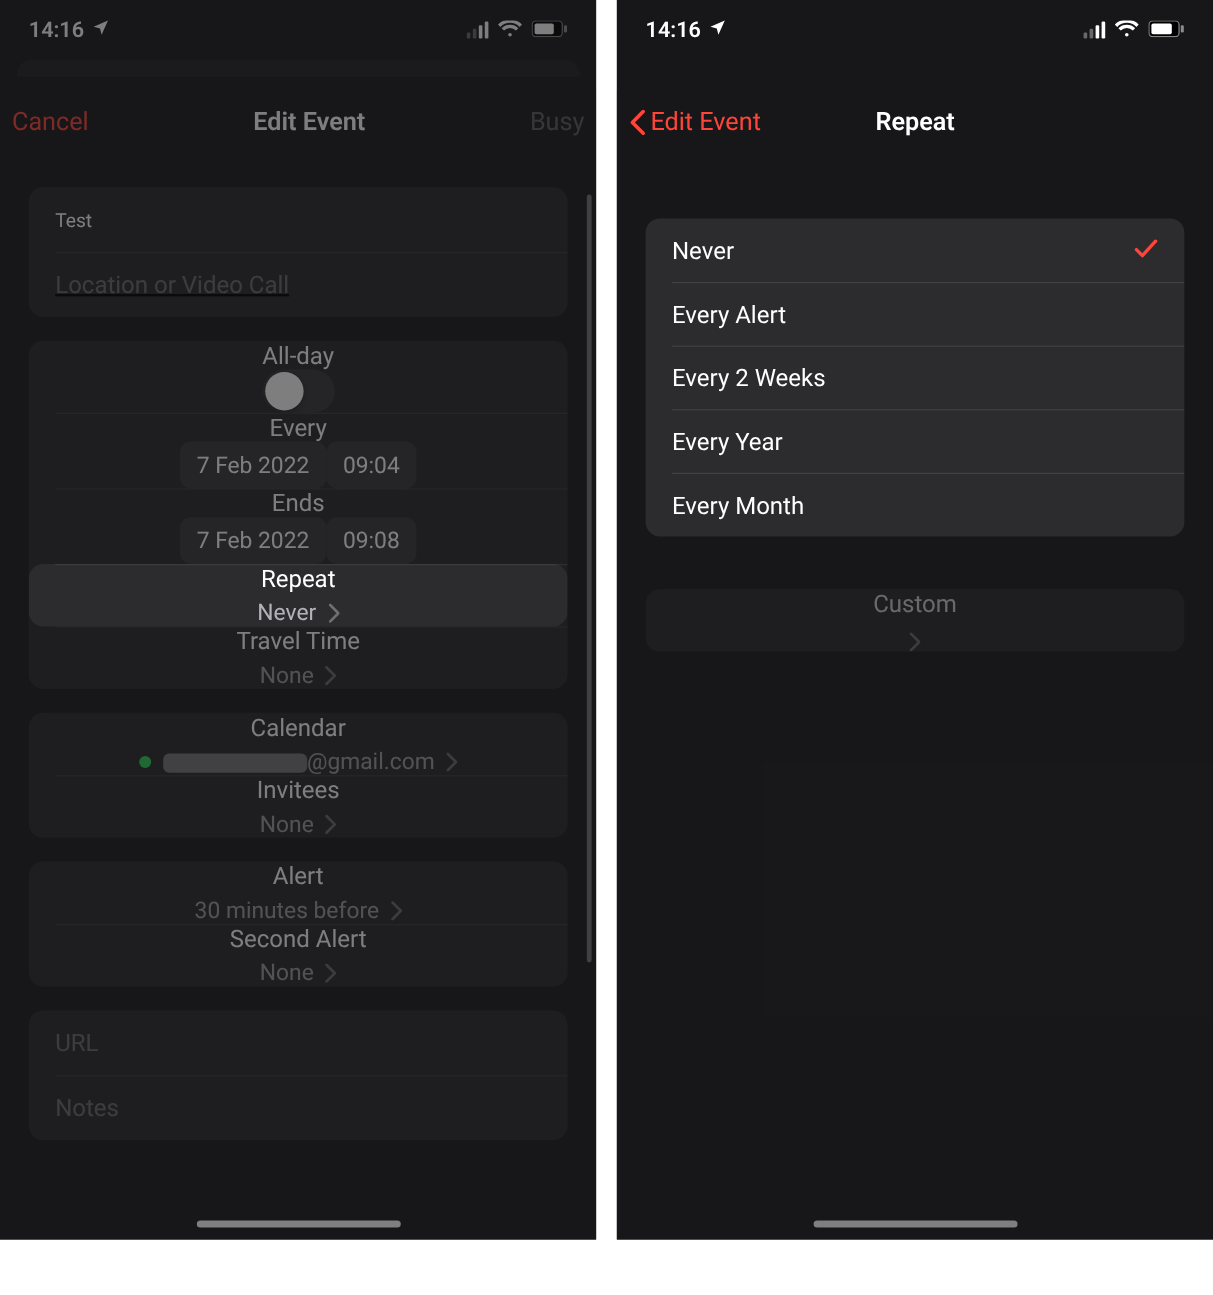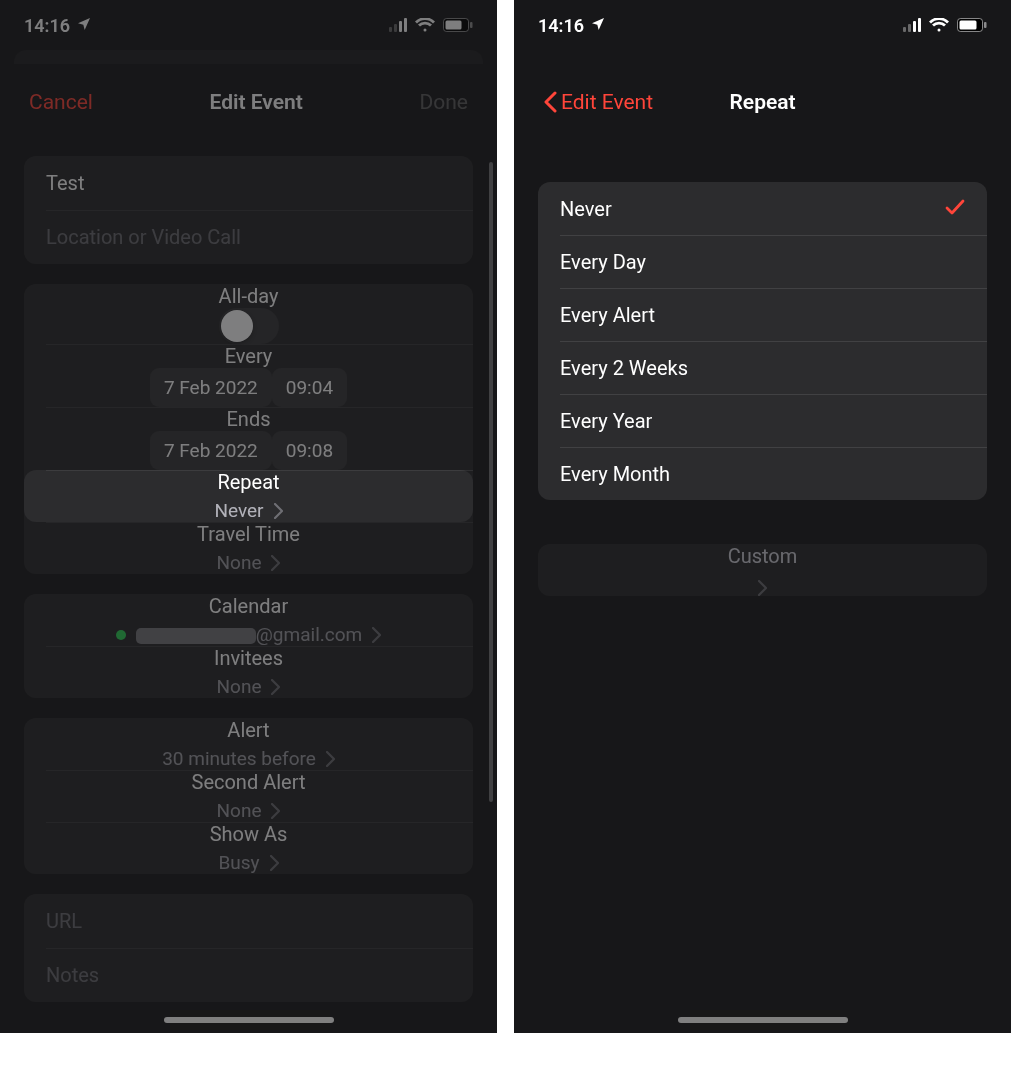--- a/index.html
+++ b/index.html
@@ -18,21 +18,21 @@
   .status .sl { display:flex; align-items:center; gap:6px; }
   .status .sr { display:flex; align-items:center; gap:8px; }
   .loc-icon { display:inline-block; transform: rotate(0deg); }
   .sig { display:flex; align-items:flex-end; gap:2px; height:14px;}
   .sig i { width:3px; background:#fff; display:block; border-radius:1px;}
   .sig i.off{ background: rgba(255,255,255,0.35);}
 
   
   .sheet { position:absolute; top:62px; left:0; right:0; bottom:0; background:#1c1c1e; border-top-left-radius:14px; border-top-right-radius:14px; }
   .left .sheet::before { content:""; position:absolute; top:-12px; left:14px; right:14px; height:14px; background:#2c2c2e; border-top-left-radius:12px; border-top-right-radius:12px; opacity:0.55;}
-  .navbar { height: 80px; display:flex; align-items:center; justify-content:space-between; padding: 0 29px; }
+  .navbar { height: 80px; display:flex; align-items:center; justify-content:space-between; padding: 0 10px; }
   .nav-title { color:#fff; font-size:21px; font-weight:600; }
   .nav-btn { color:#ff453a; font-size:21px; font-weight:400; background:none; border:none; }
   .nav-btn.done { color: rgba(255,255,255,0.3); }
   .nav-back { display:flex; align-items:center; gap:4px; color:#ff453a; font-size:21px; }
   .nav-back svg { display:block; }
 
   .scroll { position:absolute; top:80px; left:0; right:0; bottom:0; overflow:hidden; padding: 0 24px;}
 
   .group { background:#2c2c2e; border-radius:12px; margin-top: 20px; overflow:hidden;}
   .group:first-child{ margin-top: 14px;}
@@ -40,21 +40,21 @@
   .row + .row::before { content:""; position:absolute; top:0; left:22px; right:0; height:1px; background: rgba(255,255,255,0.08);}
   .row .label { color:#fff; font-size:20px; flex:1;}
   .row .value { color: rgba(235,235,245,0.6); font-size:19px; display:flex; align-items:center; gap:10px;}
   .chev { color: rgba(235,235,245,0.35); }
   .chev svg{ display:block;}
   .dot { width:10px; height:10px; border-radius:50%; background:#30d158; display:inline-block;}
   .redact { display:inline-block; width:120px; height:16px; background: rgba(235,235,245,0.4); border-radius:5px; vertical-align:middle;}
 
   .input-row { min-height:54px; display:flex; align-items:center; padding:0 22px;}
   .input-row + .input-row::before { content:""; position:absolute; top:0; left:22px; right:0; height:1px; background: rgba(255,255,255,0.08);}
-  .input-row .txt { color:#fff; font-size:20px;}
+  .input-row .txt { color:#fff; font-size:16px;}
   .input-row .ph  { color: rgba(235,235,245,0.35); font-size:20px;}
 
   .pill { background:#3a3a3c; color:#fff; border-radius:9px; padding:8px 14px; font-size:19px;}
   .row-dates { display:flex; align-items:center; }
   .toggle { width:60px; height:36px; border-radius:18px; background:#3a3a3c; position:relative;}
   .toggle .knob{ position:absolute; top:2px; left:2px; width:32px; height:32px; border-radius:50%; background:#fff; box-shadow:0 2px 4px rgba(0,0,0,0.3);}
 
   
   .row.highlight { background:#2c2c2e; border-radius:12px; }
   .row.highlight .label{ color:#fff;}
@@ -114,30 +114,30 @@
             <rect x="27" y="4" width="2.5" height="6" rx="1" fill="#fff" fill-opacity="0.5"></rect>
           </svg>
       </span>
     </div>
   </div>
 
   <div class="sheet">
     <div class="navbar">
       <button class="nav-btn">Cancel</button>
       <span class="nav-title">Edit Event</span>
-      <button class="nav-btn done">Done</button>
+      <button class="nav-btn done">Busy</button>
     </div>
 
     <div class="scroll">
 
       <div class="group">
         <div class="input-row" style="position:relative;">
           <span class="txt">Test</span>
         </div>
-        <div class="input-row" style="position:relative;">
+        <div class="input-row" style="position:relative;text-decoration:underline;">
           <span class="ph">Location or Video Call</span>
         </div>
       </div>
 
       <div class="group">
         <div class="row">
           <span class="label">All-day</span>
           <span class="toggle">
               <span class="knob"></span>
             </span>
@@ -215,31 +215,20 @@
                 <svg width="9" height="16" viewBox="0 0 9 16">
                   <path d="M1 1l7 7-7 7" stroke="currentColor" stroke-width="2.2" fill="none" stroke-linecap="round" stroke-linejoin="round"></path>
                 </svg>
               </span>
           </span>
         </div>
         <div class="row">
           <span class="label">Second Alert</span>
           <span class="value">
             <span>None</span>
-            <span class="chev">
-                <svg width="9" height="16" viewBox="0 0 9 16">
-                  <path d="M1 1l7 7-7 7" stroke="currentColor" stroke-width="2.2" fill="none" stroke-linecap="round" stroke-linejoin="round"></path>
-                </svg>
-              </span>
-          </span>
-        </div>
-        <div class="row">
-          <span class="label">Show As</span>
-          <span class="value">
-            <span>Busy</span>
             <span class="chev">
                 <svg width="9" height="16" viewBox="0 0 9 16">
                   <path d="M1 1l7 7-7 7" stroke="currentColor" stroke-width="2.2" fill="none" stroke-linecap="round" stroke-linejoin="round"></path>
                 </svg>
               </span>
           </span>
         </div>
       </div>
 
       <div class="group" style="margin-bottom:40px;">
@@ -311,23 +300,20 @@
     <div class="scroll">
 
       <div class="group options-group" style="margin-top:40px;">
         <div class="opt-row">
           <span class="olabel">Never</span>
           <span class="check"><svg width="20" height="18" viewBox="0 0 20 18">
                 <path d="M2 10 L7 15 L18 3" stroke="#ff453a" stroke-width="2.8" fill="none" stroke-linecap="round" stroke-linejoin="round"></path>
               </svg></span>
         </div>
         <div class="opt-row">
-          <span class="olabel">Every Day</span>
-        </div>
-        <div class="opt-row">
           <span class="olabel">Every Alert</span>
         </div>
         <div class="opt-row">
           <span class="olabel">Every 2 Weeks</span>
         </div>
         <div class="opt-row">
           <span class="olabel">Every Year</span>
         </div>
         <div class="opt-row">
           <span class="olabel">Every Month</span>

